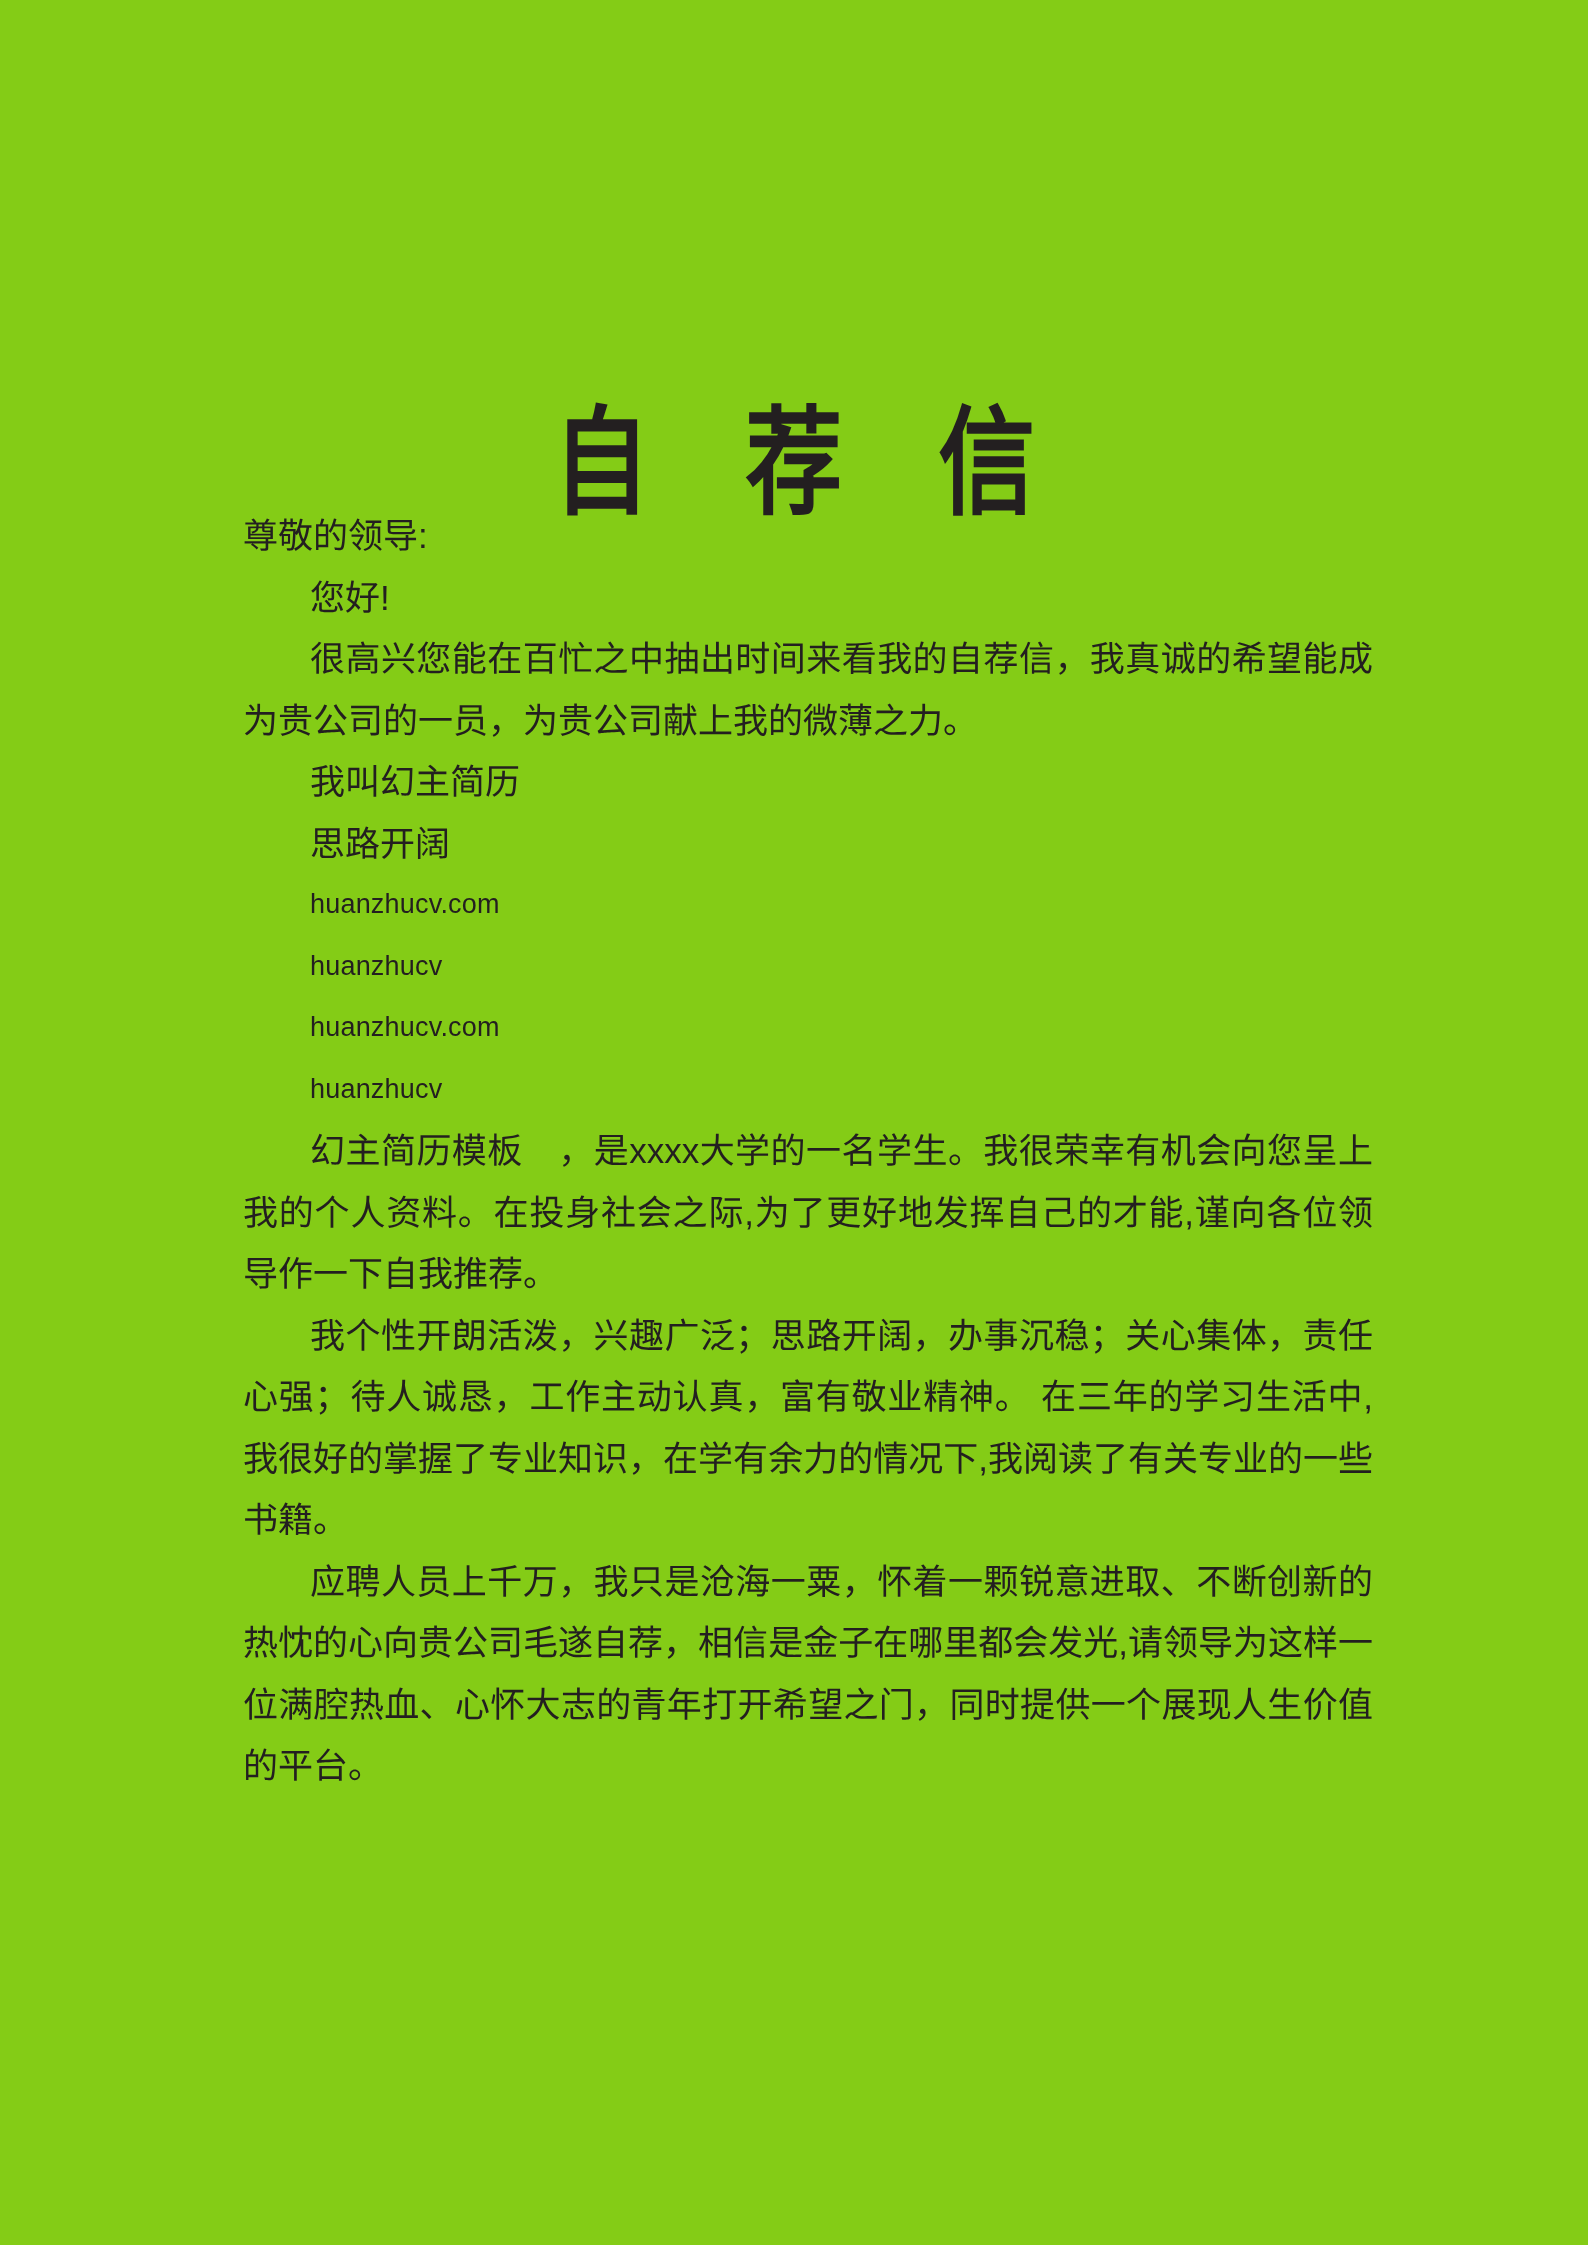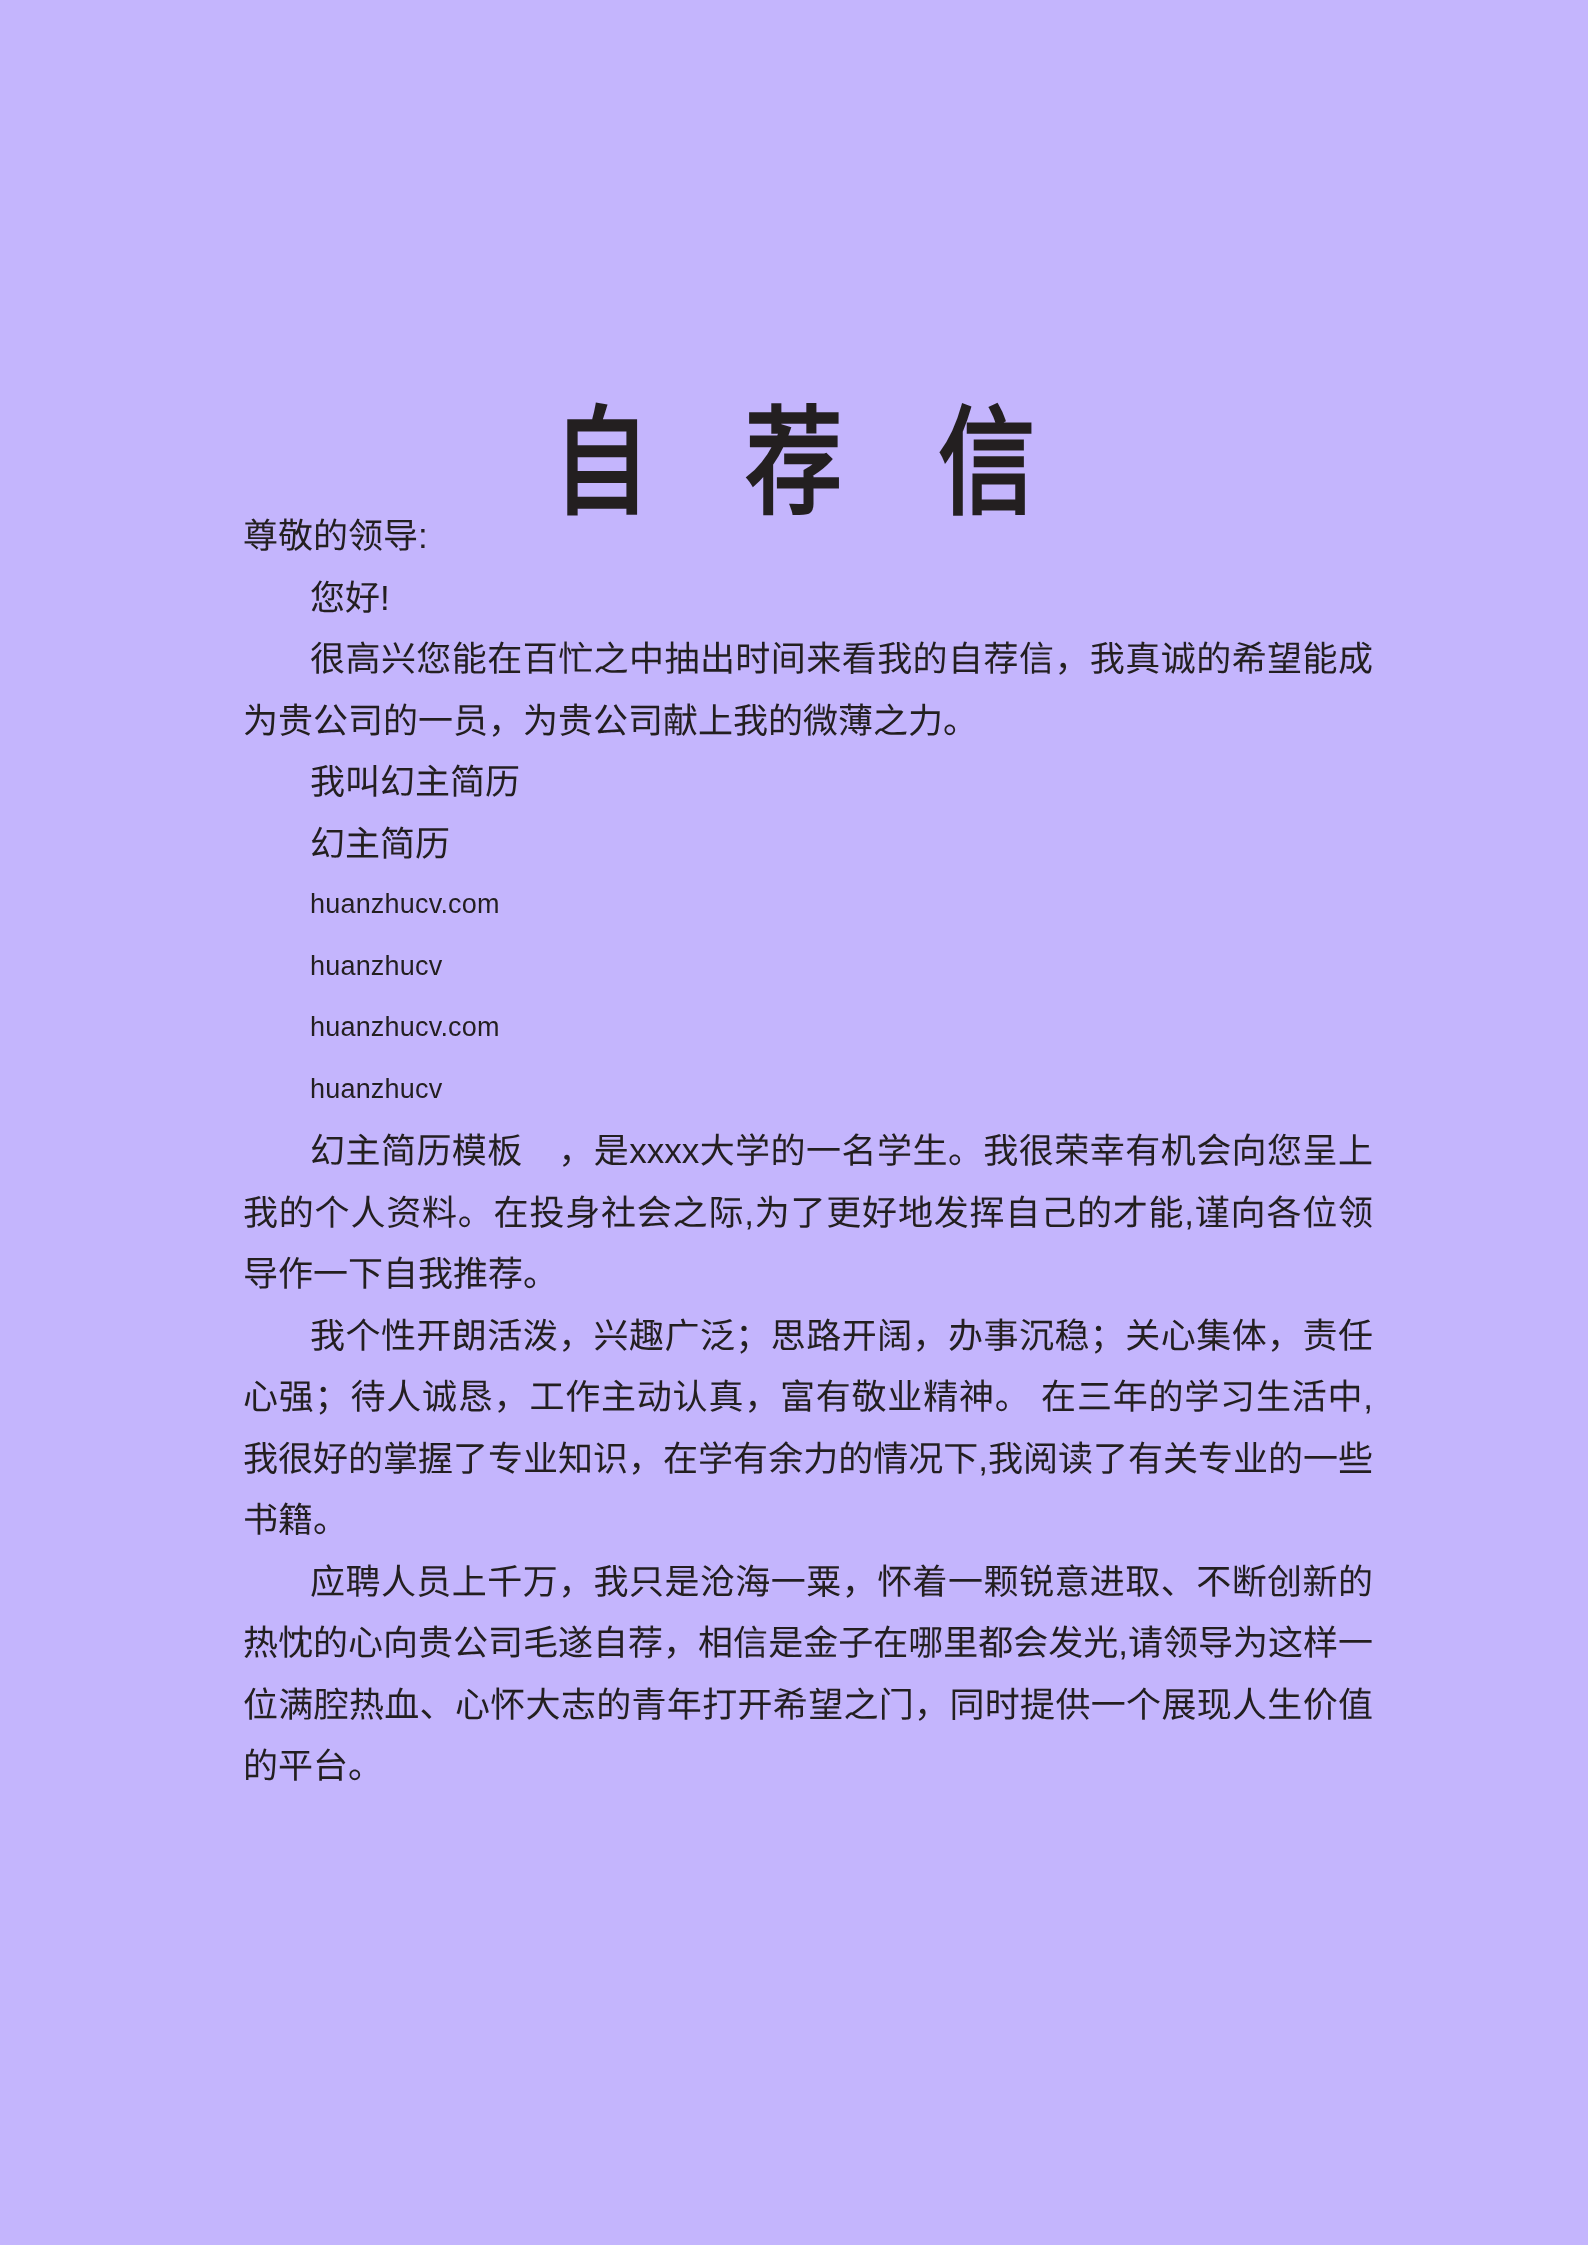--- a/index.html
+++ b/index.html
@@ -14,21 +14,21 @@
     font-family: "Liberation Sans", "DejaVu Sans", sans-serif;
     color: #231f20;
     -webkit-font-smoothing: antialiased;
     overflow: hidden;
   }
 
   .page {
     position: relative;
     width: 1588px;
     height: 2245px;
-    background: #c4b5fd;
+    background: #84cc16;
     box-sizing: border-box;
   }
 
   
   .doc-title {
     position: absolute;
     top: 318px;
     left: 0;
     width: 1588px;
     text-align: center;
@@ -93,21 +93,21 @@
   <div class="body-block">
 
     <p class="para flush">尊敬的领导:</p>
 
     <p class="para indent noj">您好!</p>
 
     <p class="para indent">很高兴您能在百忙之中抽出时间来看我的自荐信，我真诚的希望能成为贵公司的一员，为贵公司献上我的微薄之力。</p>
 
     <p class="para indent noj">我叫幻主简历</p>
 
-    <p class="para indent noj">幻主简历</p>
+    <p class="para indent noj">思路开阔</p>
 
     <p class="para latin">huanzhucv.com</p>
 
     <p class="para latin">huanzhucv</p>
 
     <p class="para latin">huanzhucv.com</p>
 
     <p class="para latin">huanzhucv</p>
 
     <p class="para indent">幻主简历模板　，是xxxx大学的一名学生。我很荣幸有机会向您呈上我的个人资料。在投身社会之际,为了更好地发挥自己的才能,谨向各位领导作一下自我推荐。</p>

